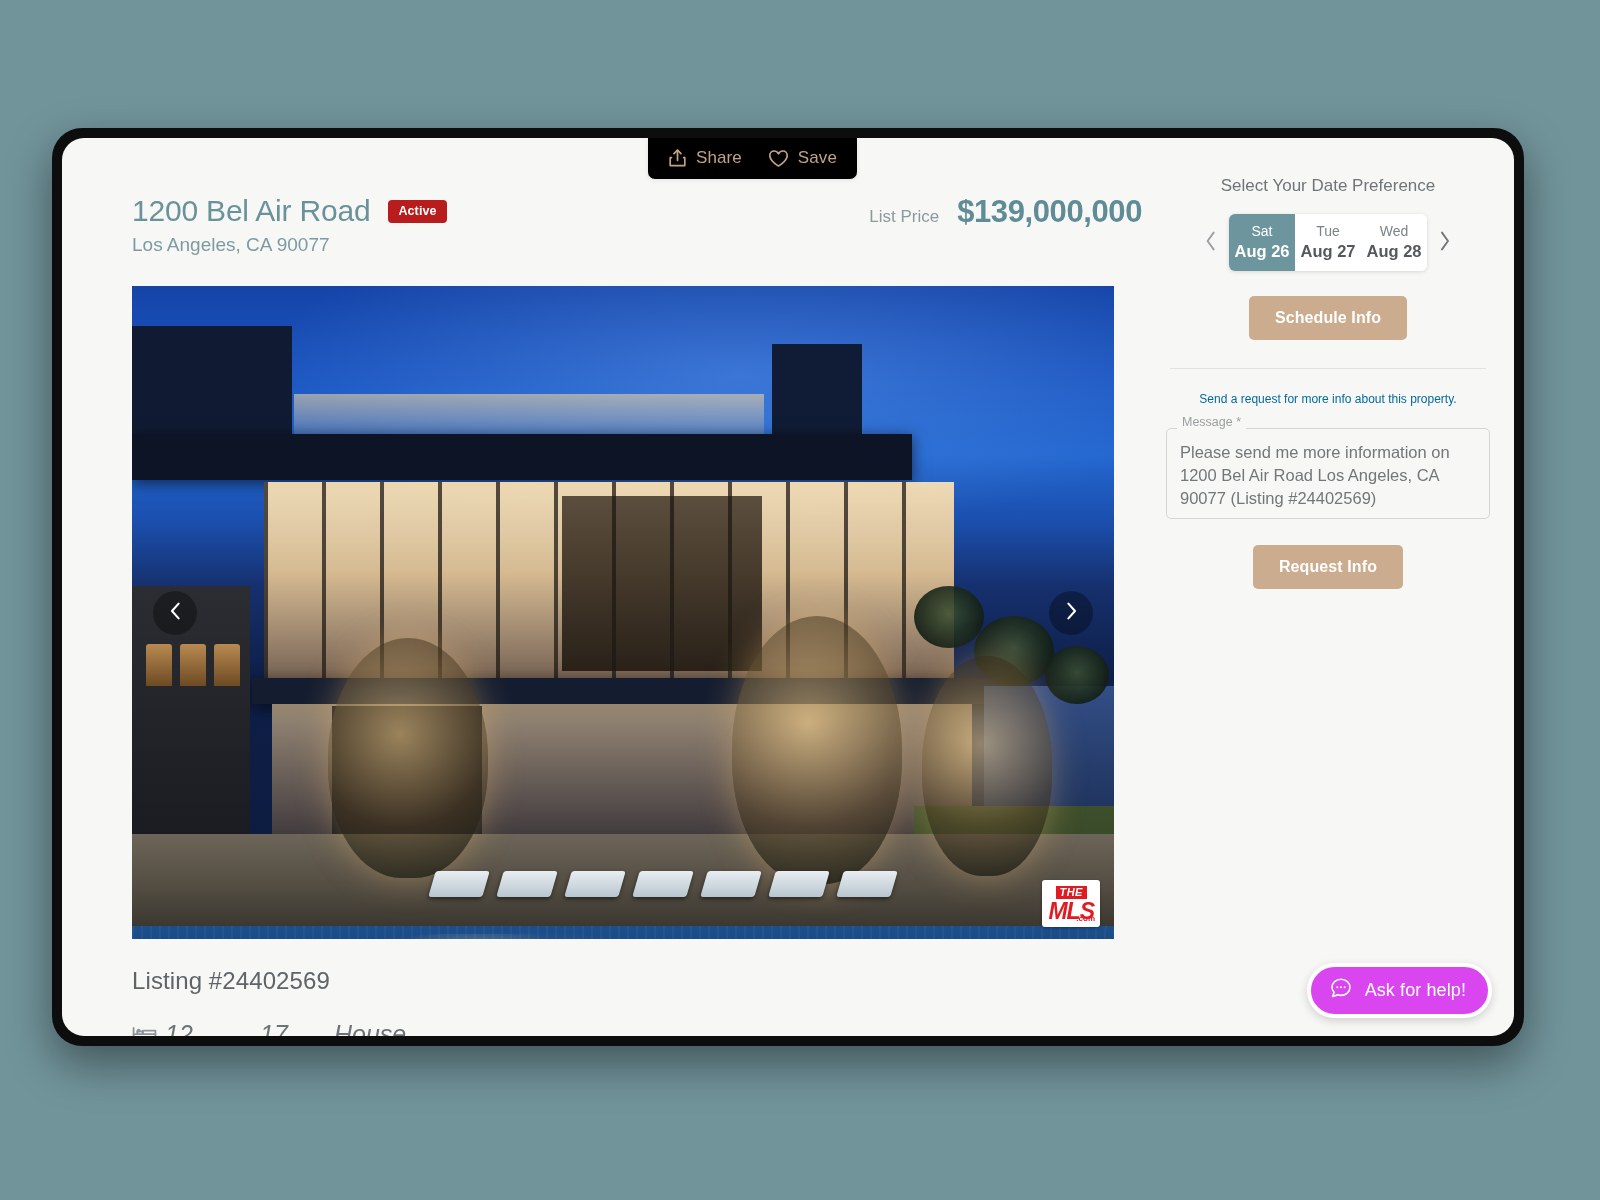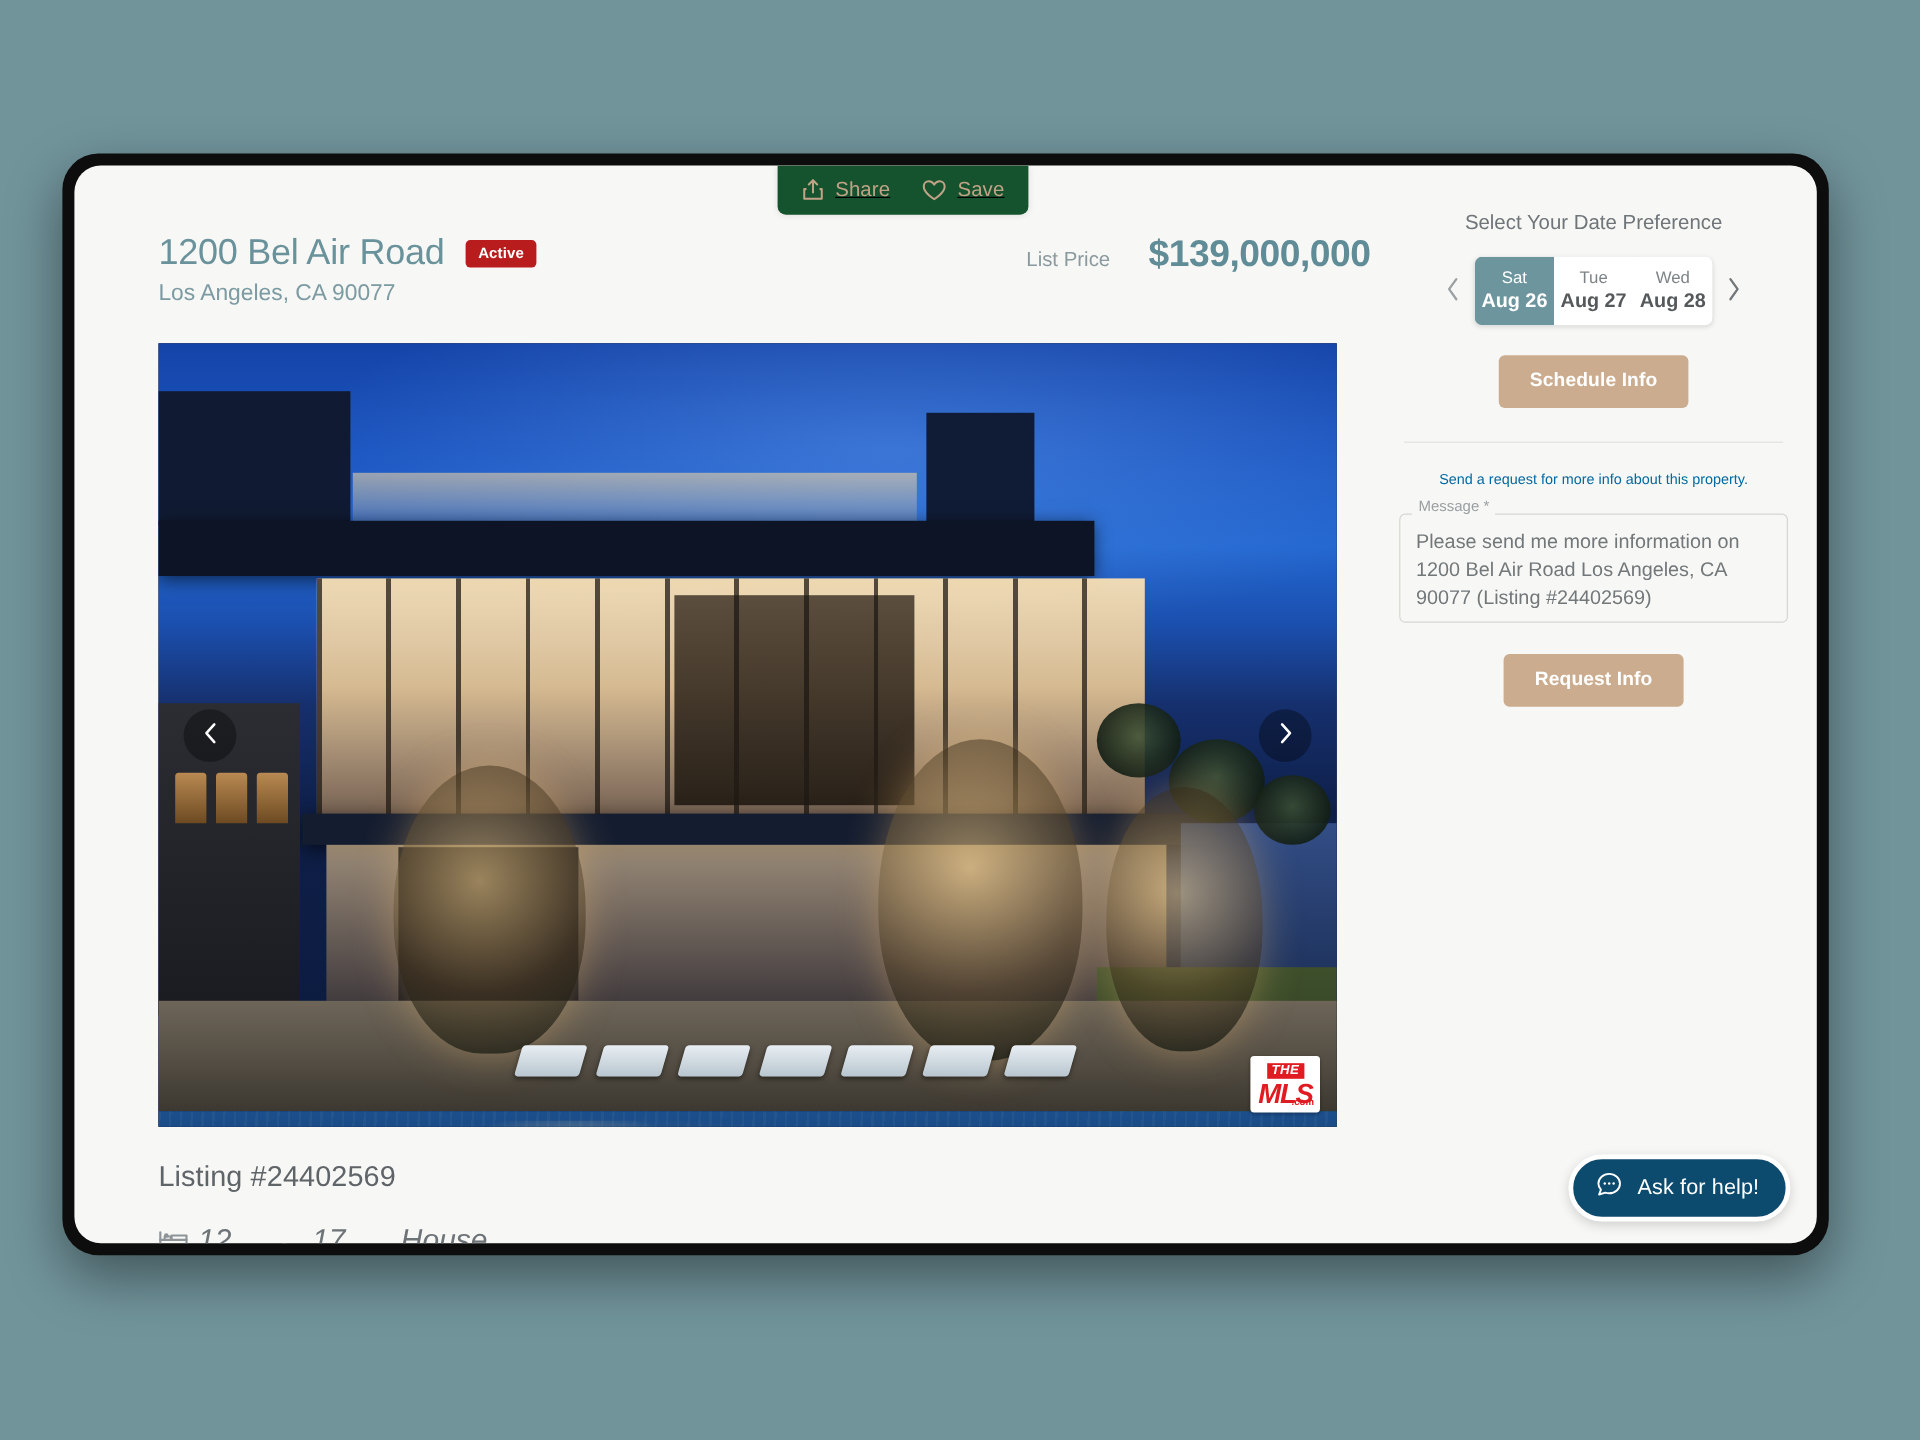--- a/index.html
+++ b/index.html
@@ -45,21 +45,21 @@
     width: 1080px;
     height: 100%;
     padding: 40px 0 0 70px;
   }
 
   
   #action-card {
     position: absolute;
     right: 285px;
     top: 0;
-    background: #14532d;
+    background: #000000;
     border-radius: 0 0 7px 7px;
     padding: 10px 20px 11px 20px;
     display: flex;
     align-items: center;
     gap: 26px;
     box-shadow: 0 1px 5px rgba(0,0,0,0.09);
     z-index: 6;
     text-decoration: underline;
   }
   .action-item {
@@ -102,21 +102,21 @@
     font-weight: 400;
   }
 
   
   #price-block {
     position: absolute;
     right: 0;
     top: 56px;
     display: flex;
     align-items: baseline;
-    gap: 32px;
+    gap: 18px;
   }
   #price-label {
     font-size: 17px;
     color: #8a9a9e;
     font-weight: 400;
   }
   #price-value {
     font-size: 31px;
     color: #5f8c96;
     font-weight: 700;
@@ -467,21 +467,21 @@
     position: relative;
     z-index: 2;
   }
   #request-info-button { margin-top: 26px; }
 
   
   #chat-widget {
     position: absolute;
     right: 22px;
     bottom: 18px;
-    background: #0c4a6e;
+    background: #d946ef;
     border: 4px solid #ffffff;
     border-radius: 28px;
     padding: 9px 22px 10px 18px;
     display: flex;
     align-items: center;
     gap: 12px;
     cursor: pointer;
     box-shadow: 0 3px 10px rgba(0,0,0,.16);
     z-index: 8;
   }

